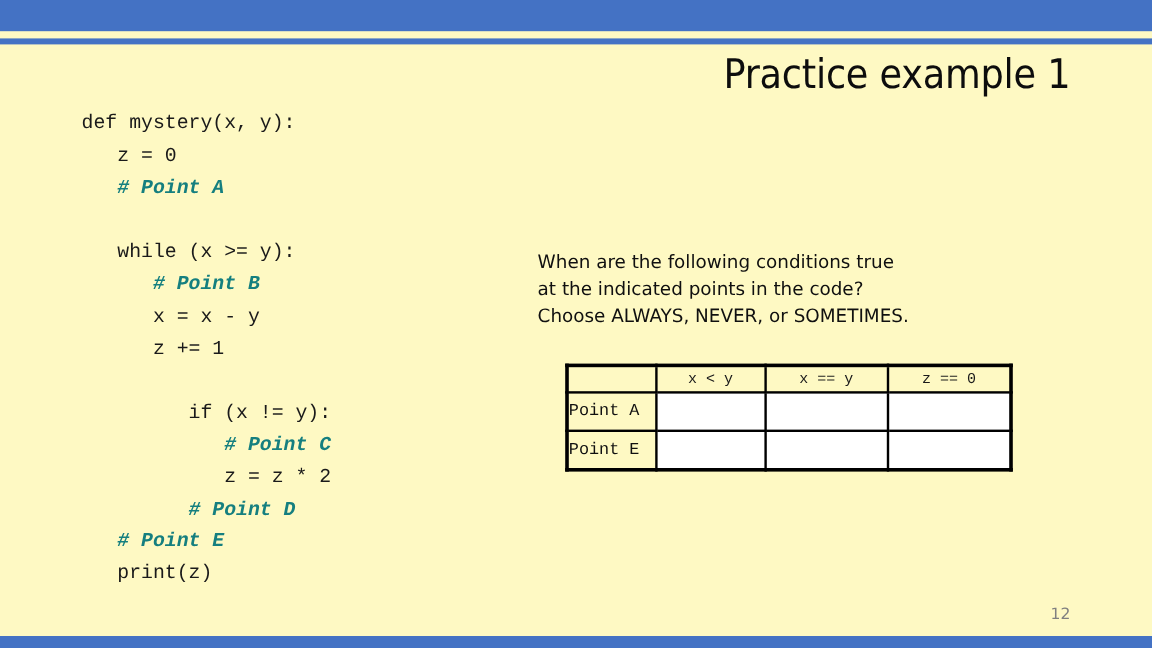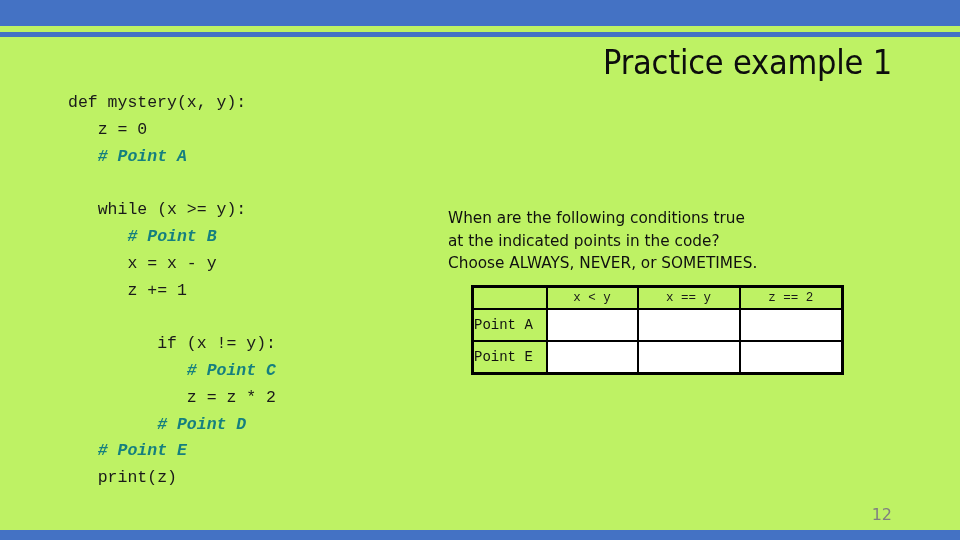--- a/index.html
+++ b/index.html
@@ -12,21 +12,21 @@
     background: #ffffff;
     font-family: "Liberation Sans", sans-serif;
     overflow: hidden;
     position: relative;
   }
   .slide {
     position: absolute;
     left: 0; top: 0;
     width: 960px;
     height: 540px;
-    background: #bef264;
+    background: #fef9c3;
   }
 
   
   .top-band {
     position: absolute;
     left: 0; top: 0;
     width: 960px; height: 26px;
     background: #4472c4;
   }
   .top-rule {
@@ -86,21 +86,21 @@
     font-size: 15.3px;
     line-height: 22.5px;
     color: #101010;
   }
   .prompt span { display: block; white-space: nowrap; }
 
   
   .tbl-wrap {
     position: absolute;
     left: 471px;
-    top: 285px;
+    top: 303px;
     width: 370px;
     height: 178px;
   }
   table.conds {
     border-collapse: collapse;
     width: 370px;
     table-layout: fixed;
     border: 3px solid #000000;
   }
   table.conds td {
@@ -131,21 +131,21 @@
     white-space: nowrap;
   }
   td.cell { background: #ffffff; }
 
   
   .pagenum {
     position: absolute;
     right: 68px;
     top: 505px;
     font-family: "DejaVu Sans", "Liberation Sans", sans-serif;
-    font-size: 16px;
+    font-size: 13px;
     color: #808080;
   }
 </style>
 </head>
 <body>
 
 <div class="slide">
 
   <div class="top-band"></div>
   <div class="top-rule"></div>
@@ -166,21 +166,21 @@
         <col class="c1">
           <col class="c2">
           <col class="c3">
           <col class="c4">
       </colgroup>
       <tbody id="tbl-body">
           <tr class="hdr">
             <td class="hcell corner"></td>
             <td class="hcell">x &lt; y</td>
             <td class="hcell">x == y</td>
-            <td class="hcell">z == 2</td>
+            <td class="hcell">z == 0</td>
           </tr>
           <tr>
             <td class="rowlab">Point A</td>
             <td class="cell"></td>
             <td class="cell"></td>
             <td class="cell"></td>
           </tr>
           <tr>
             <td class="rowlab">Point E</td>
             <td class="cell"></td>

